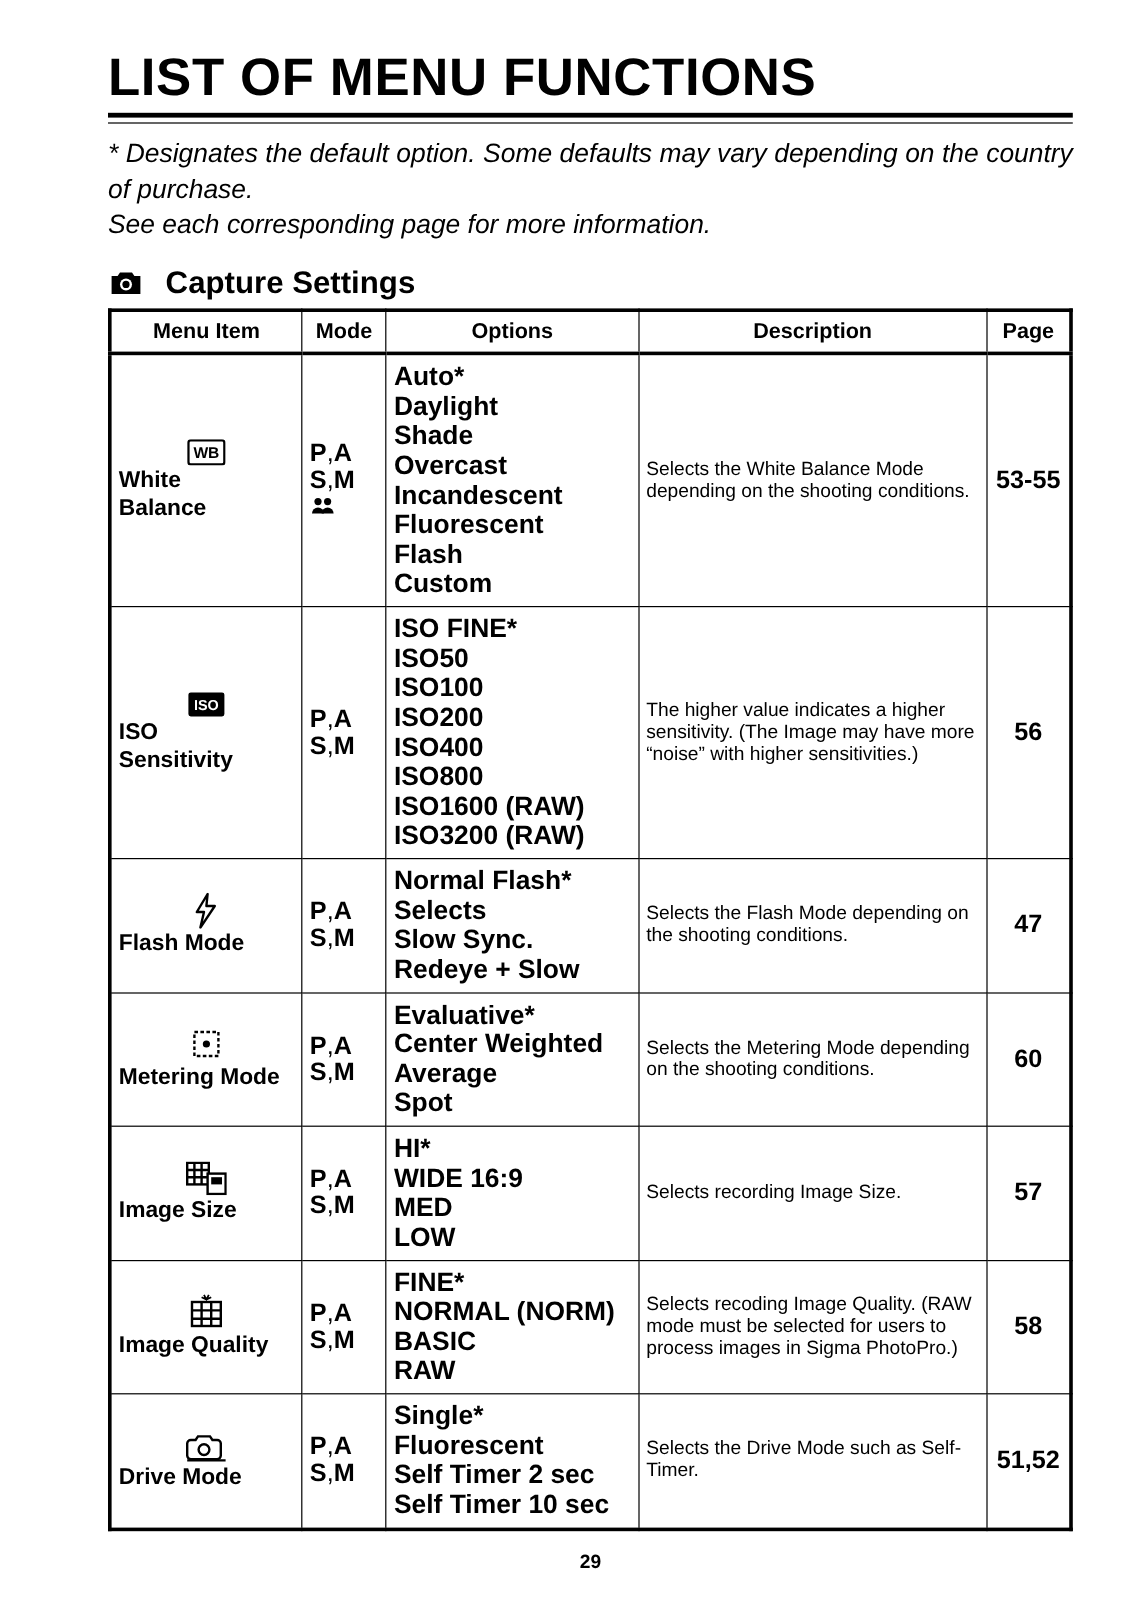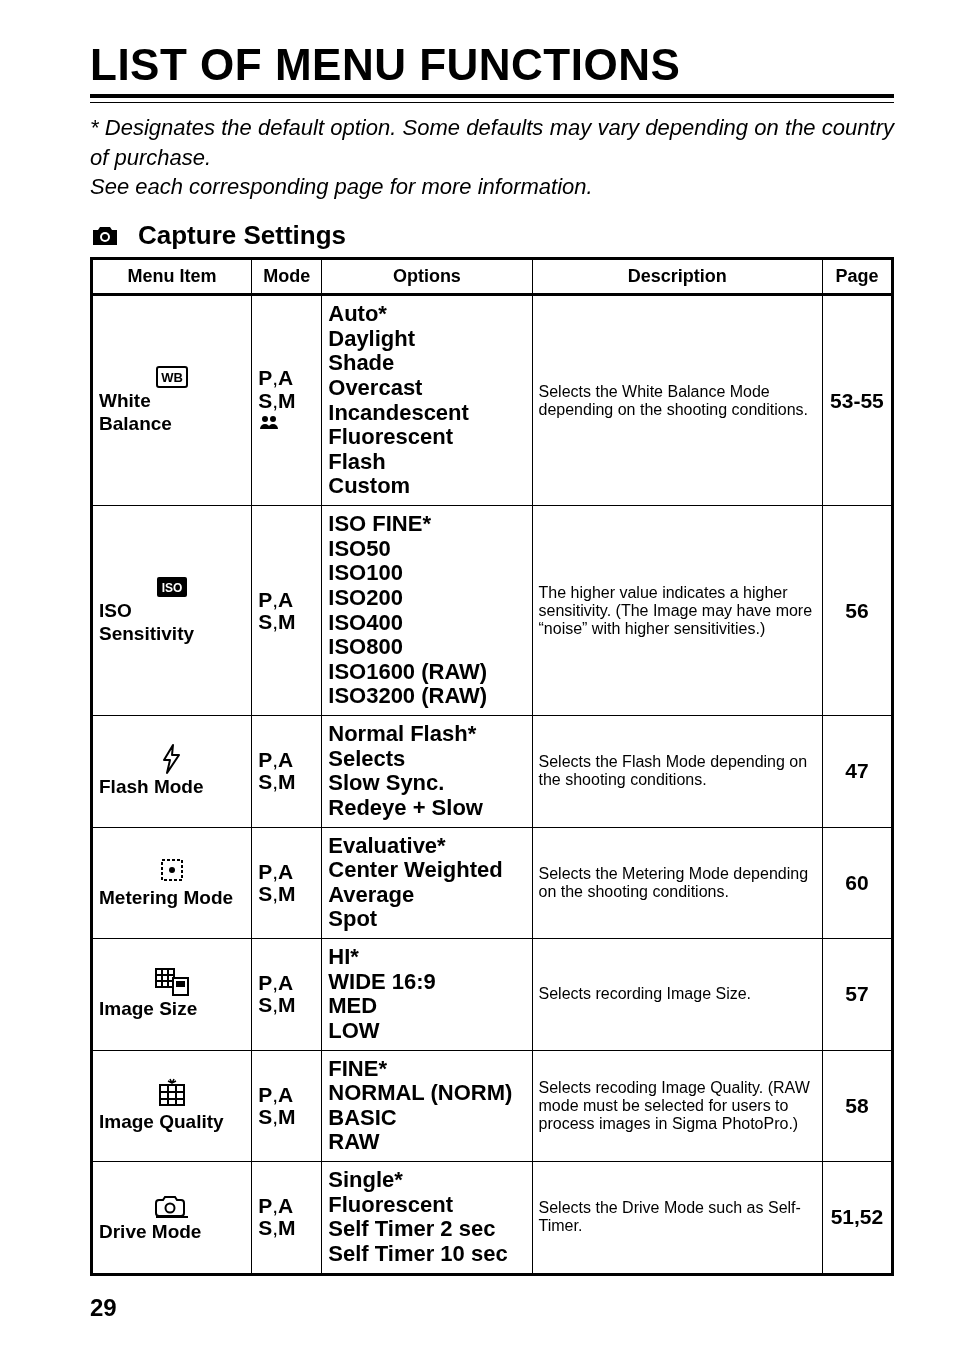--- a/index.html
+++ b/index.html
@@ -86,22 +86,23 @@
     width: 290px;
   }
   .page-cell {
     text-align: center;
     font-weight: bold;
     font-size: 21px;
     width: 70px;
   }
   .page-number {
     font-weight: bold;
-    font-size: 24px;
+    font-size: 16px;
     margin-top: 18px;
+    text-align: center;
   }
   .sym { font-weight: normal; }
   svg { display: block; margin: 0 auto; }
 </style>
 </head>
 <body>
 
 <h1 class="title">LIST OF MENU FUNCTIONS</h1>
 <div class="title-underline"></div>
 

